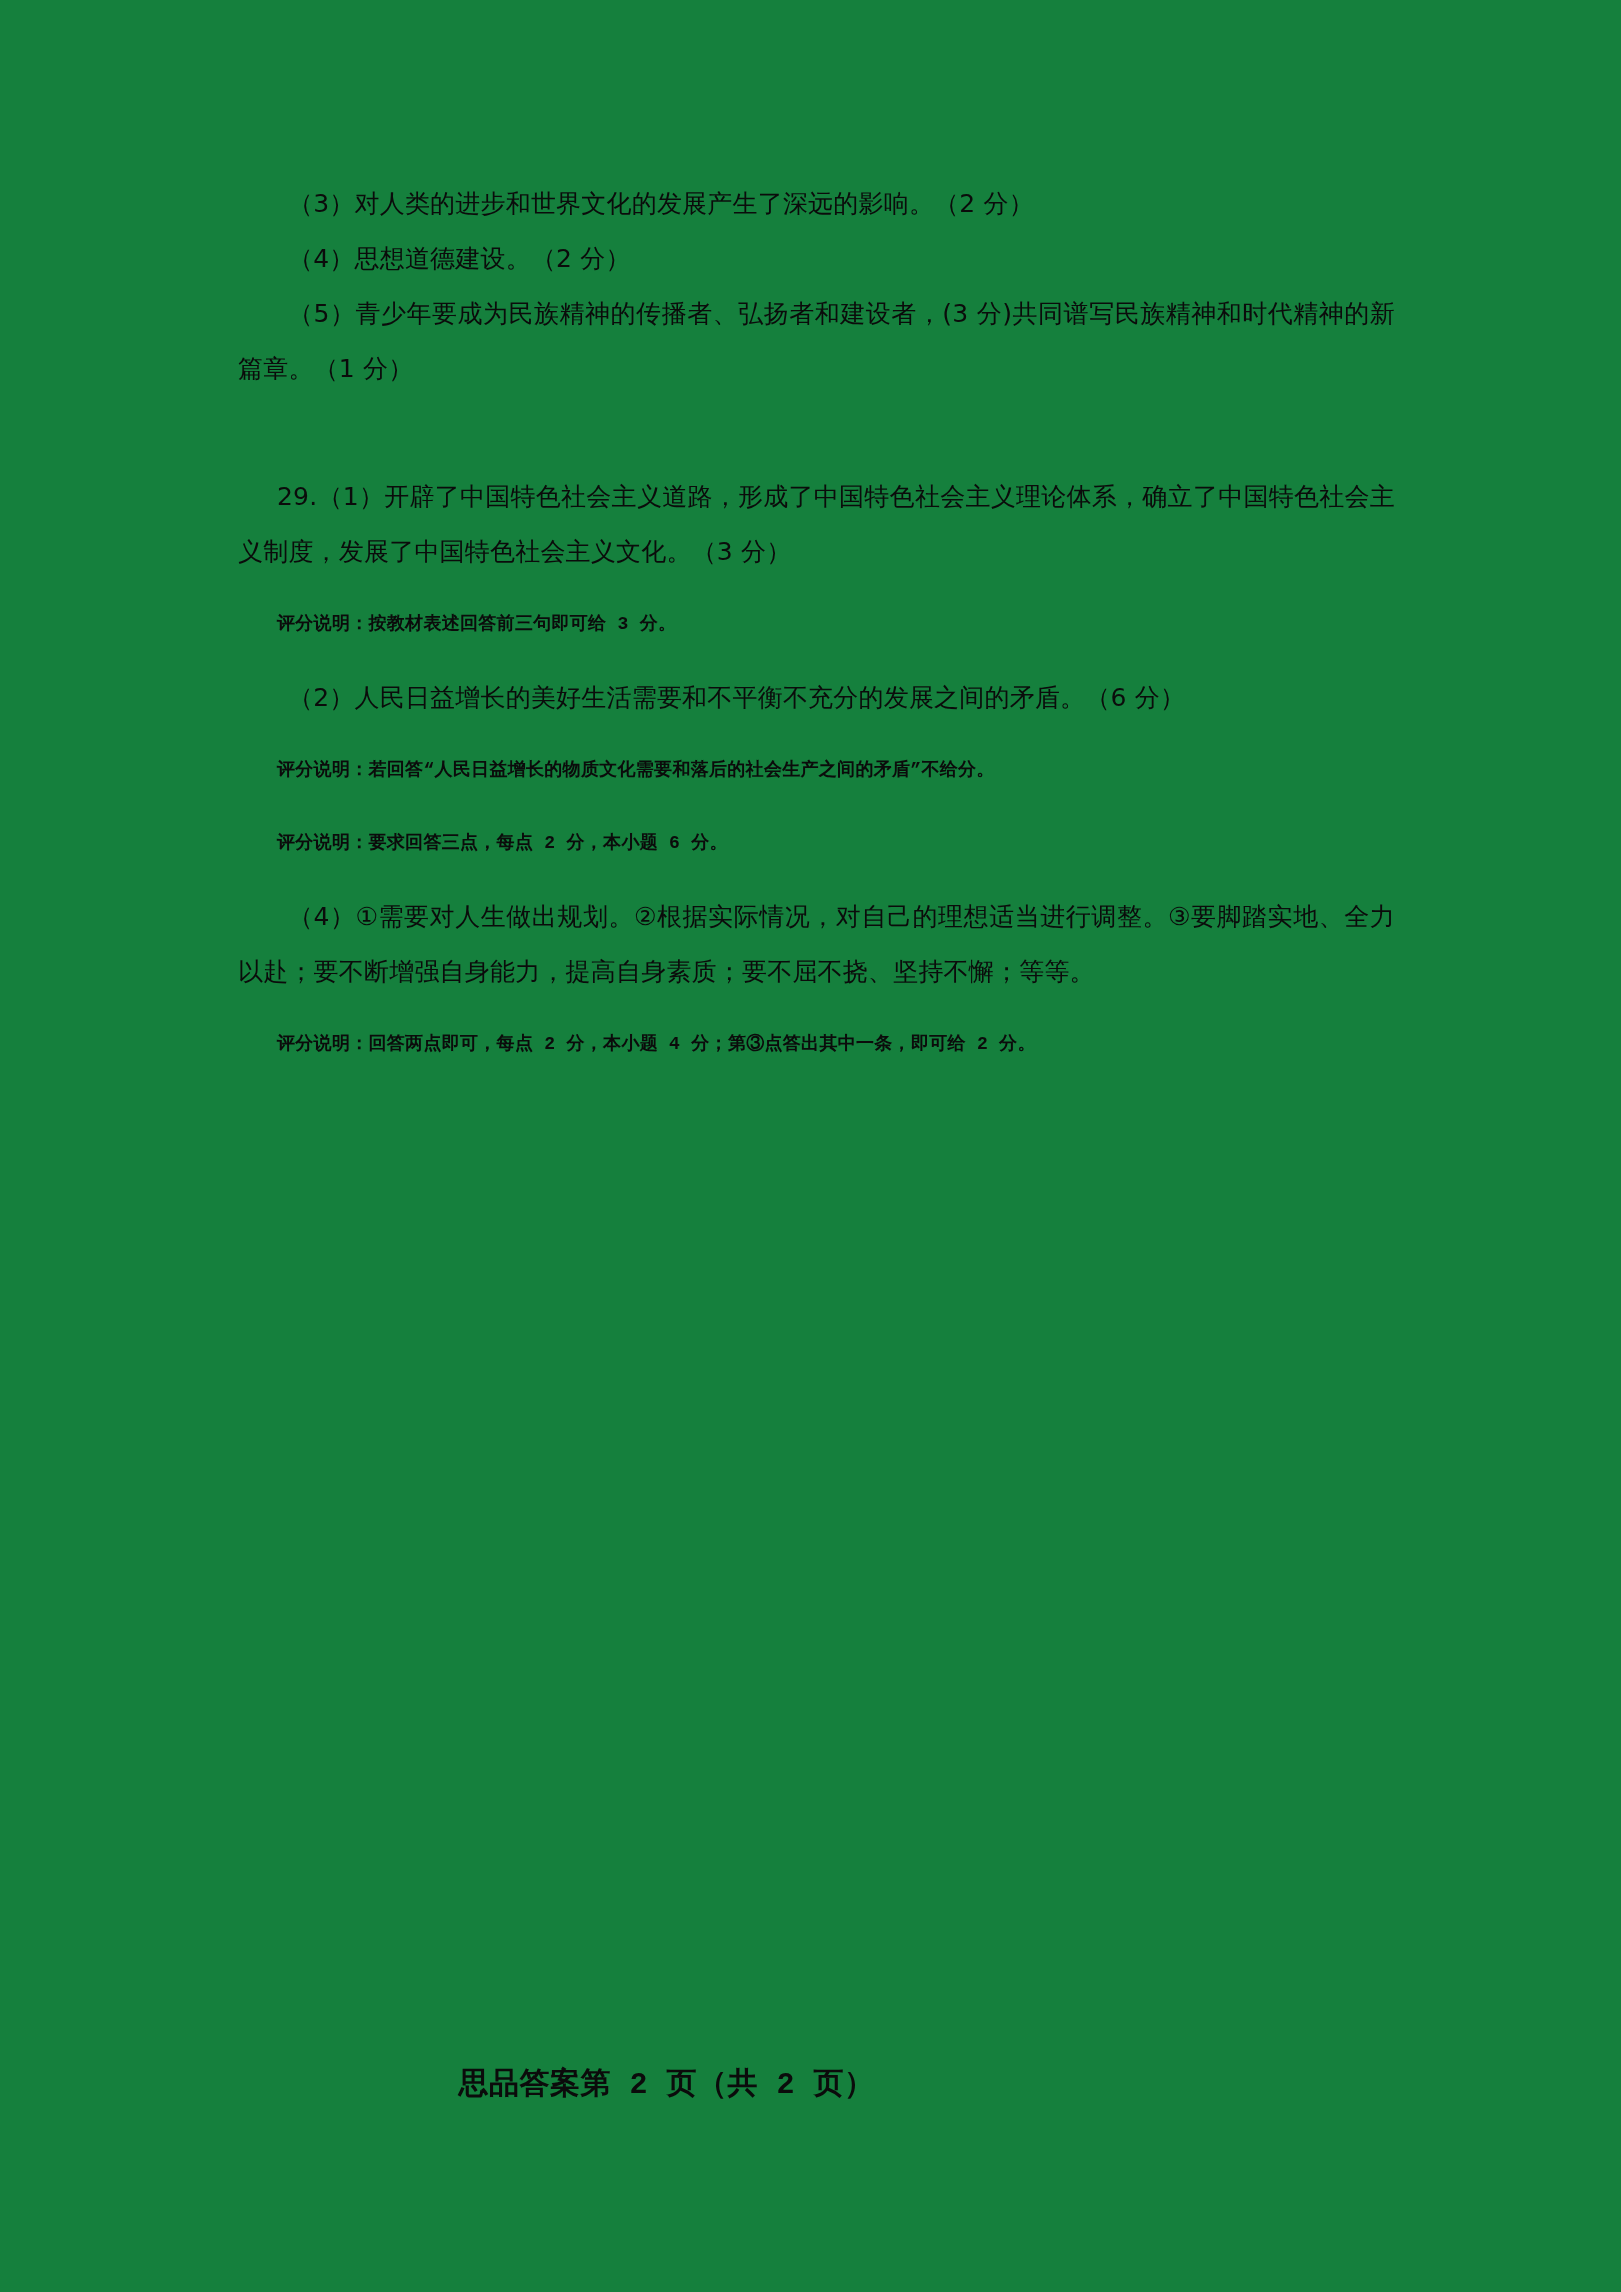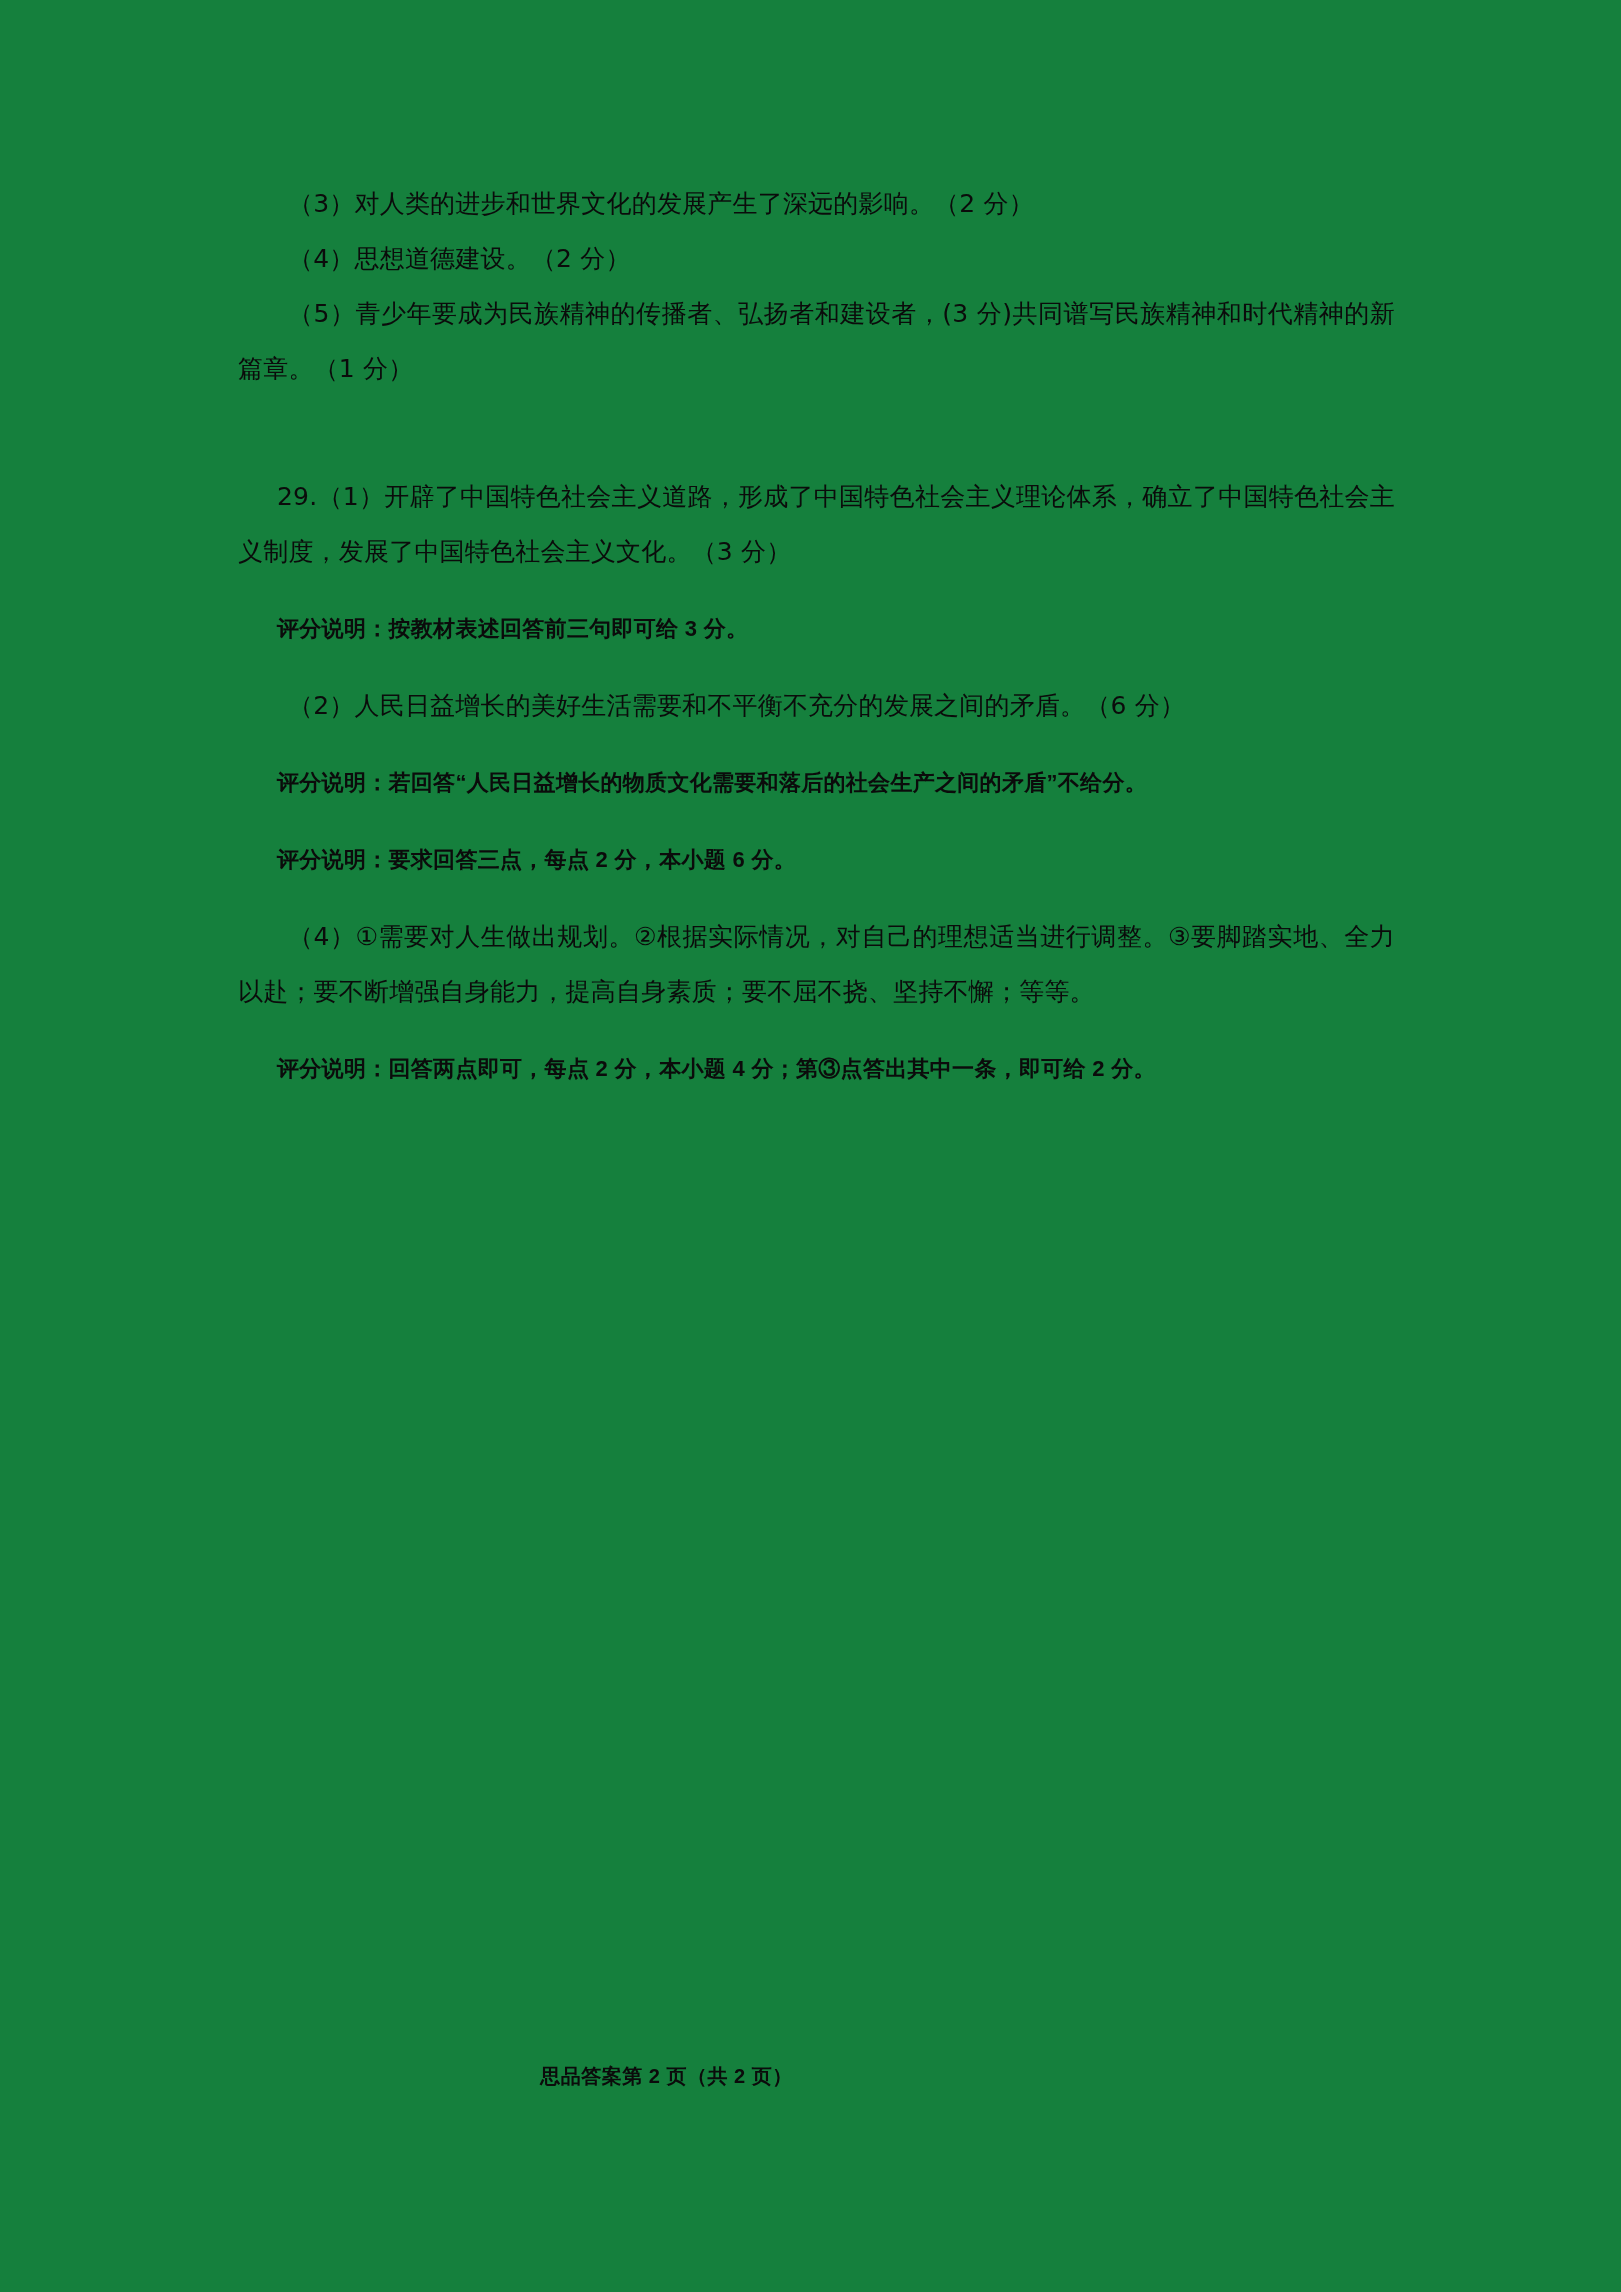--- a/index.html
+++ b/index.html
@@ -40,44 +40,44 @@
   .indent {
     text-indent: 50px;
   }
   .indent-small {
     text-indent: 39px;
   }
   .gap-big {
     height: 73px;
   }
   .note {
-    font-family: Liberation Sans, sans-serif;
-    font-size: 22px;
+    font-family: Liberation Mono, monospace;
+    font-size: 18px;
     line-height: 55px;
     text-align: justify;
     text-justify: inter-ideograph;
     font-weight: 600;
     letter-spacing: 0.3px;
   }
   .note .lead {
     font-weight: 700;
   }
   .note-body {
     font-weight: 600;
     font-style: normal;
   }
   .footer {
     position: absolute;
     left: 0;
     top: 2063px;
     width: 1333px;
     text-align: center;
-    font-family: Liberation Sans, sans-serif;
+    font-family: Liberation Mono, monospace;
     font-weight: 700;
-    font-size: 20px;
+    font-size: 30px;
     letter-spacing: 0.5px;
   }
   .q29 {
     text-indent: 39px;
   }
 </style>
 </head>
 <body>
 
 <div class="page">

